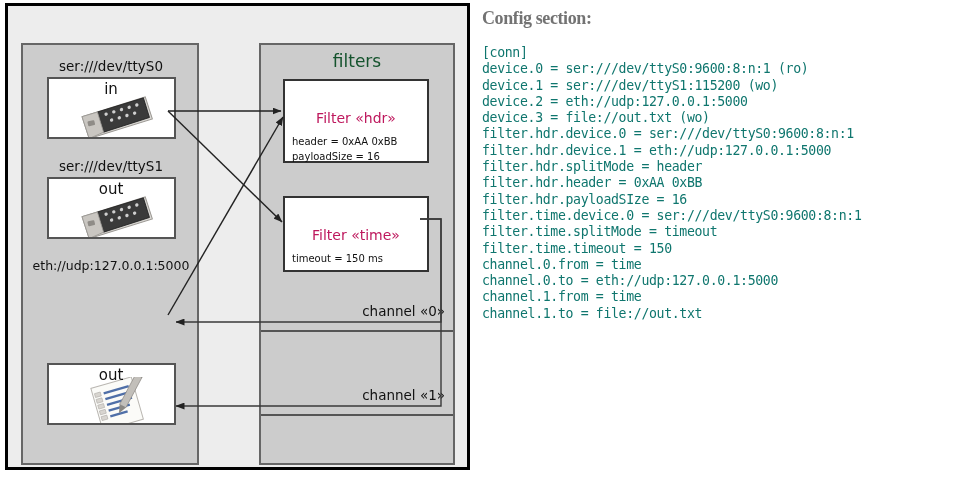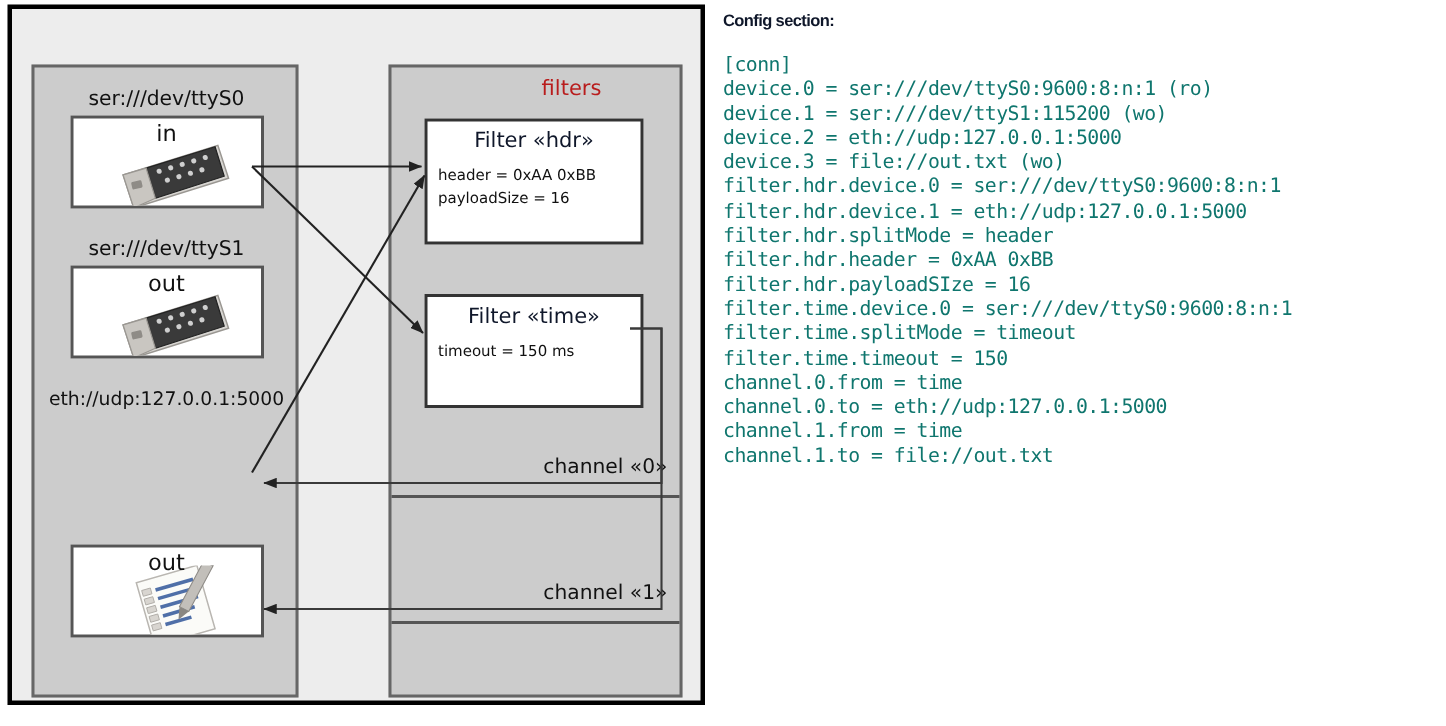--- a/index.html
+++ b/index.html
@@ -53,23 +53,22 @@
     left: 251px;
     top: 37px;
     width: 196px;
     height: 422px;
   }
   .panel-title {
     position: absolute;
     top: 6px;
     width: 100%;
     text-align: center;
-    font-size: 14px;
-    color: #b91c1c;
-    margin-left: 24px;
+    font-size: 17px;
+    color: #14532d;
   }
 
   
   .device-group {
     position: absolute;
     left: 8px;
     width: 160px;
   }
   .device-label {
     text-align: center;
@@ -113,22 +112,23 @@
     position: absolute;
     left: 22px;
     width: 146px;
     background: #ffffff;
     border: 2px solid #333333;
     box-sizing: border-box;
   }
   .filter-title {
     text-align: center;
     font-size: 14px;
-    color: #0f172a;
+    color: #be185d;
     padding-top: 5px;
+    margin-top: 24px;
   }
   .filter-props {
     font-size: 10px;
     color: #111111;
     padding: 8px 0 7px 7px;
     line-height: 15px;
   }
 
   
   .channel-sep {
@@ -156,24 +156,24 @@
   }
 
   
   #config-section {
     position: absolute;
     left: 482px;
     top: 8px;
     width: 478px;
   }
   #config-heading {
-    font-family: Liberation Sans, sans-serif;
+    font-family: Liberation Serif, serif;
     font-weight: bold;
-    font-size: 11px;
-    color: #0f172a;
+    font-size: 18px;
+    color: #737373;
     letter-spacing: -0.4px;
   }
   #config-lines {
     margin-top: 16px;
     font-family: "DejaVu Sans Mono", monospace;
     font-size: 13.2px;
     line-height: 16.3px;
     color: #0f766e;
     white-space: pre;
     letter-spacing: -0.35px;

